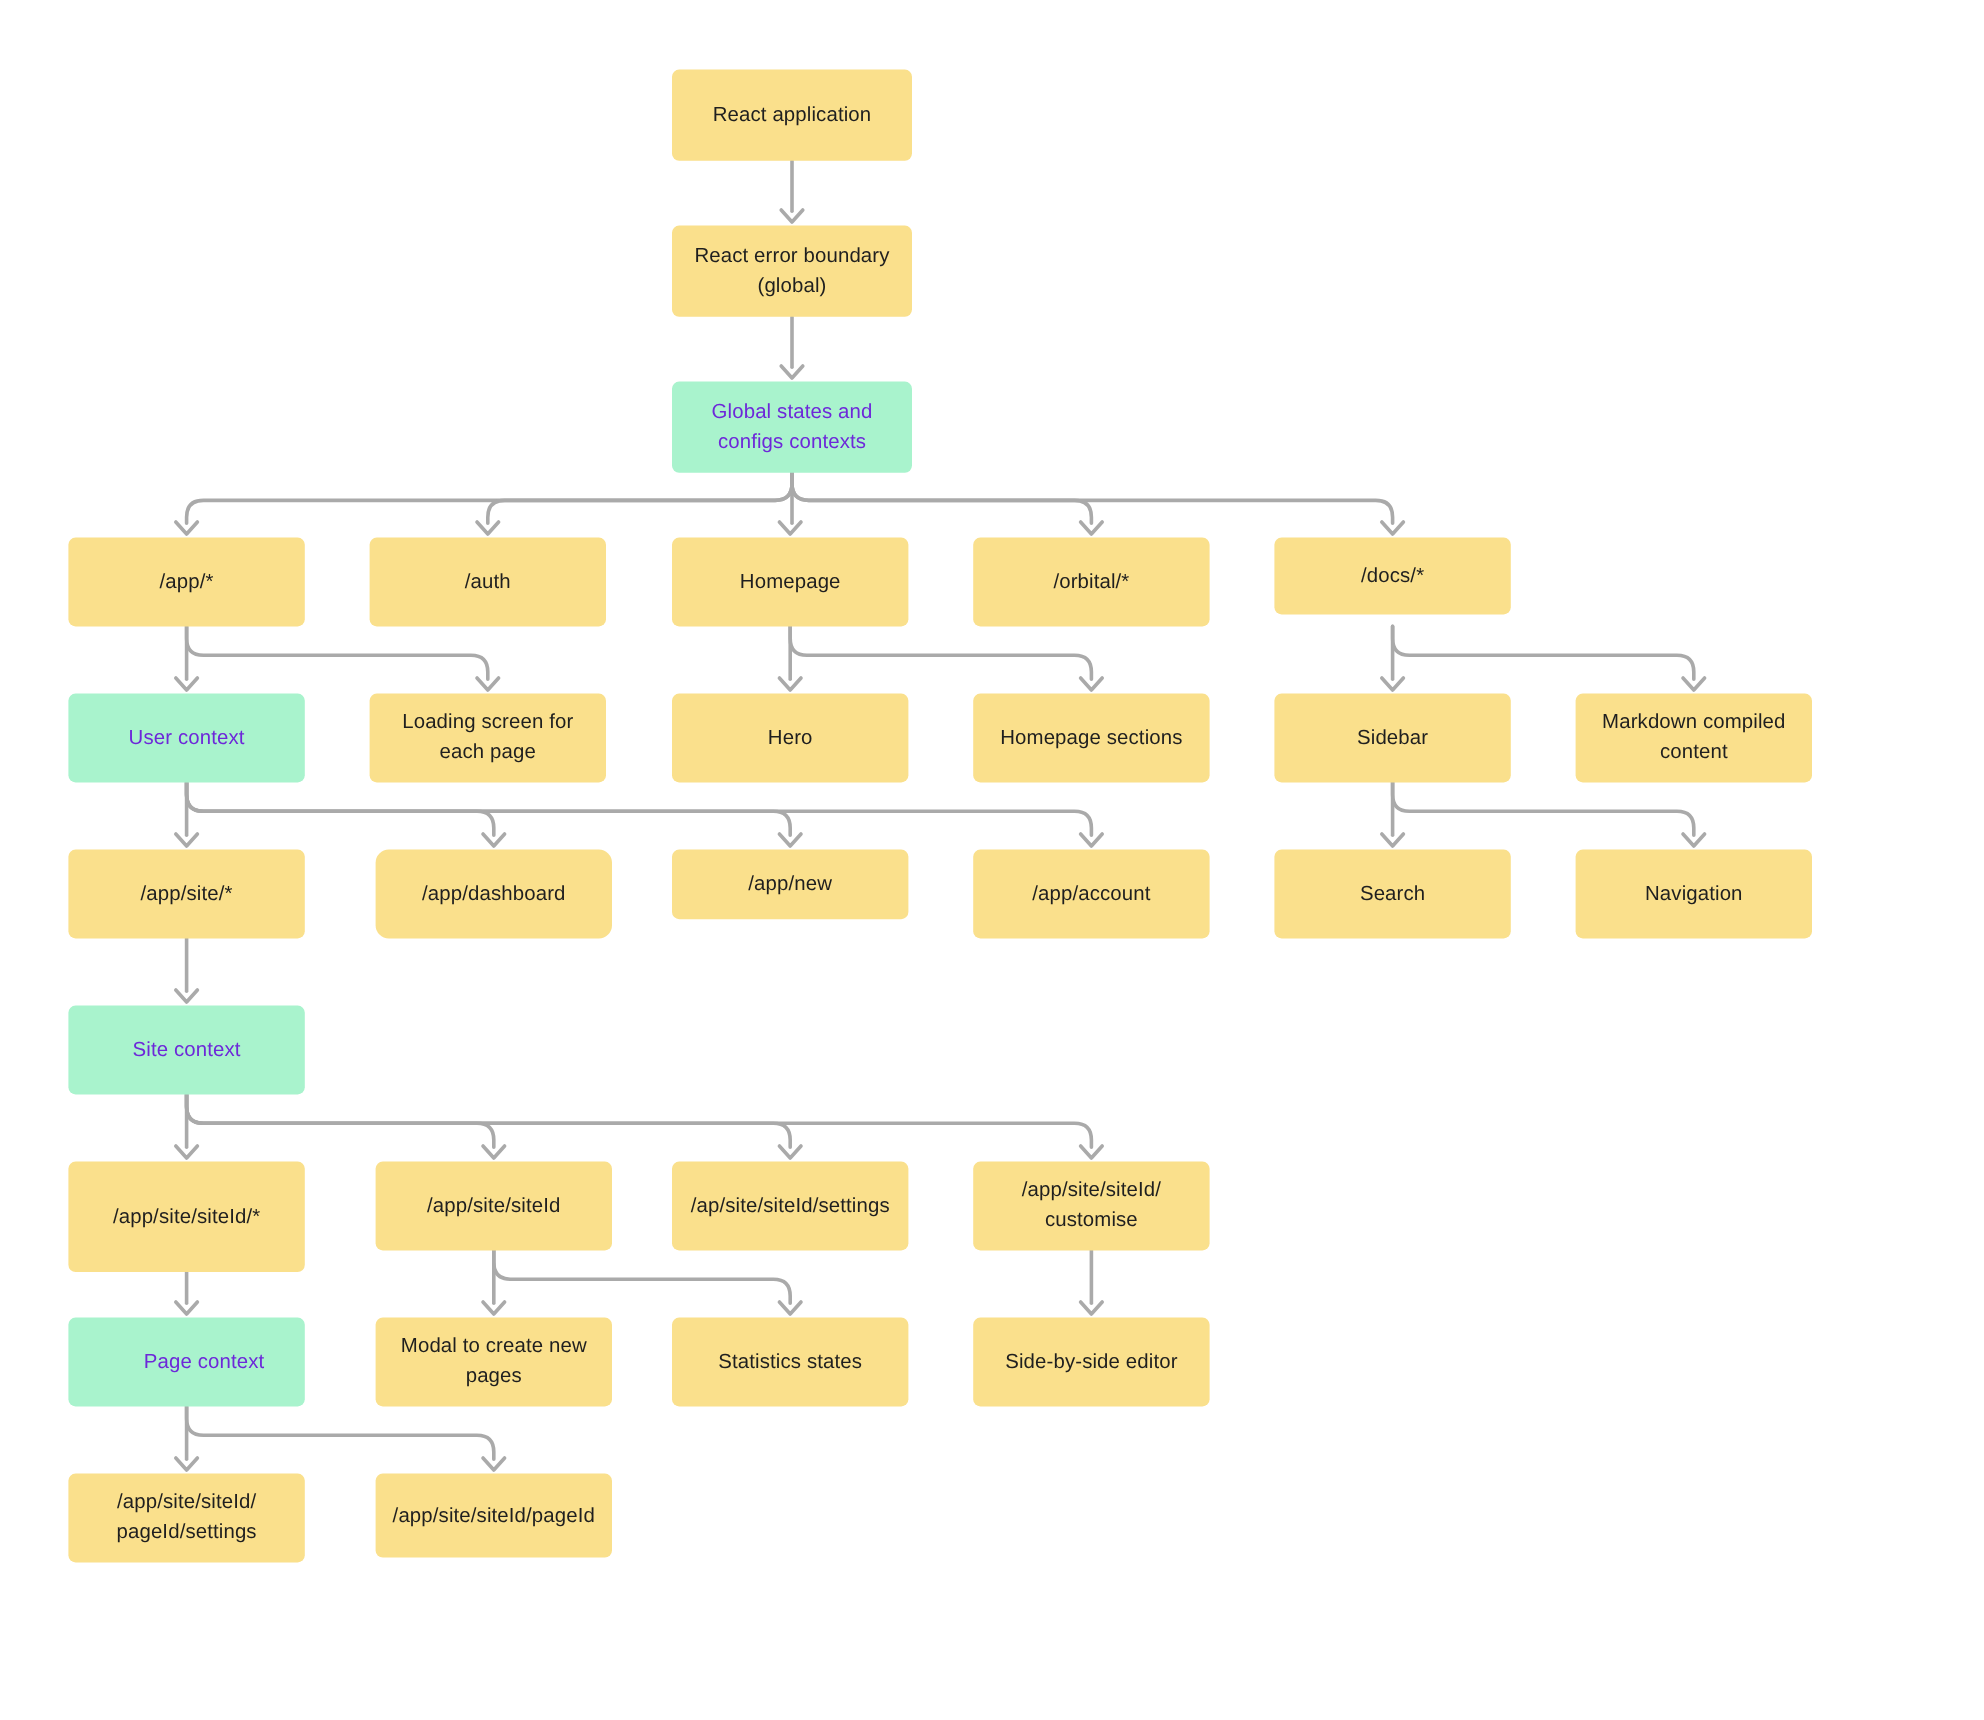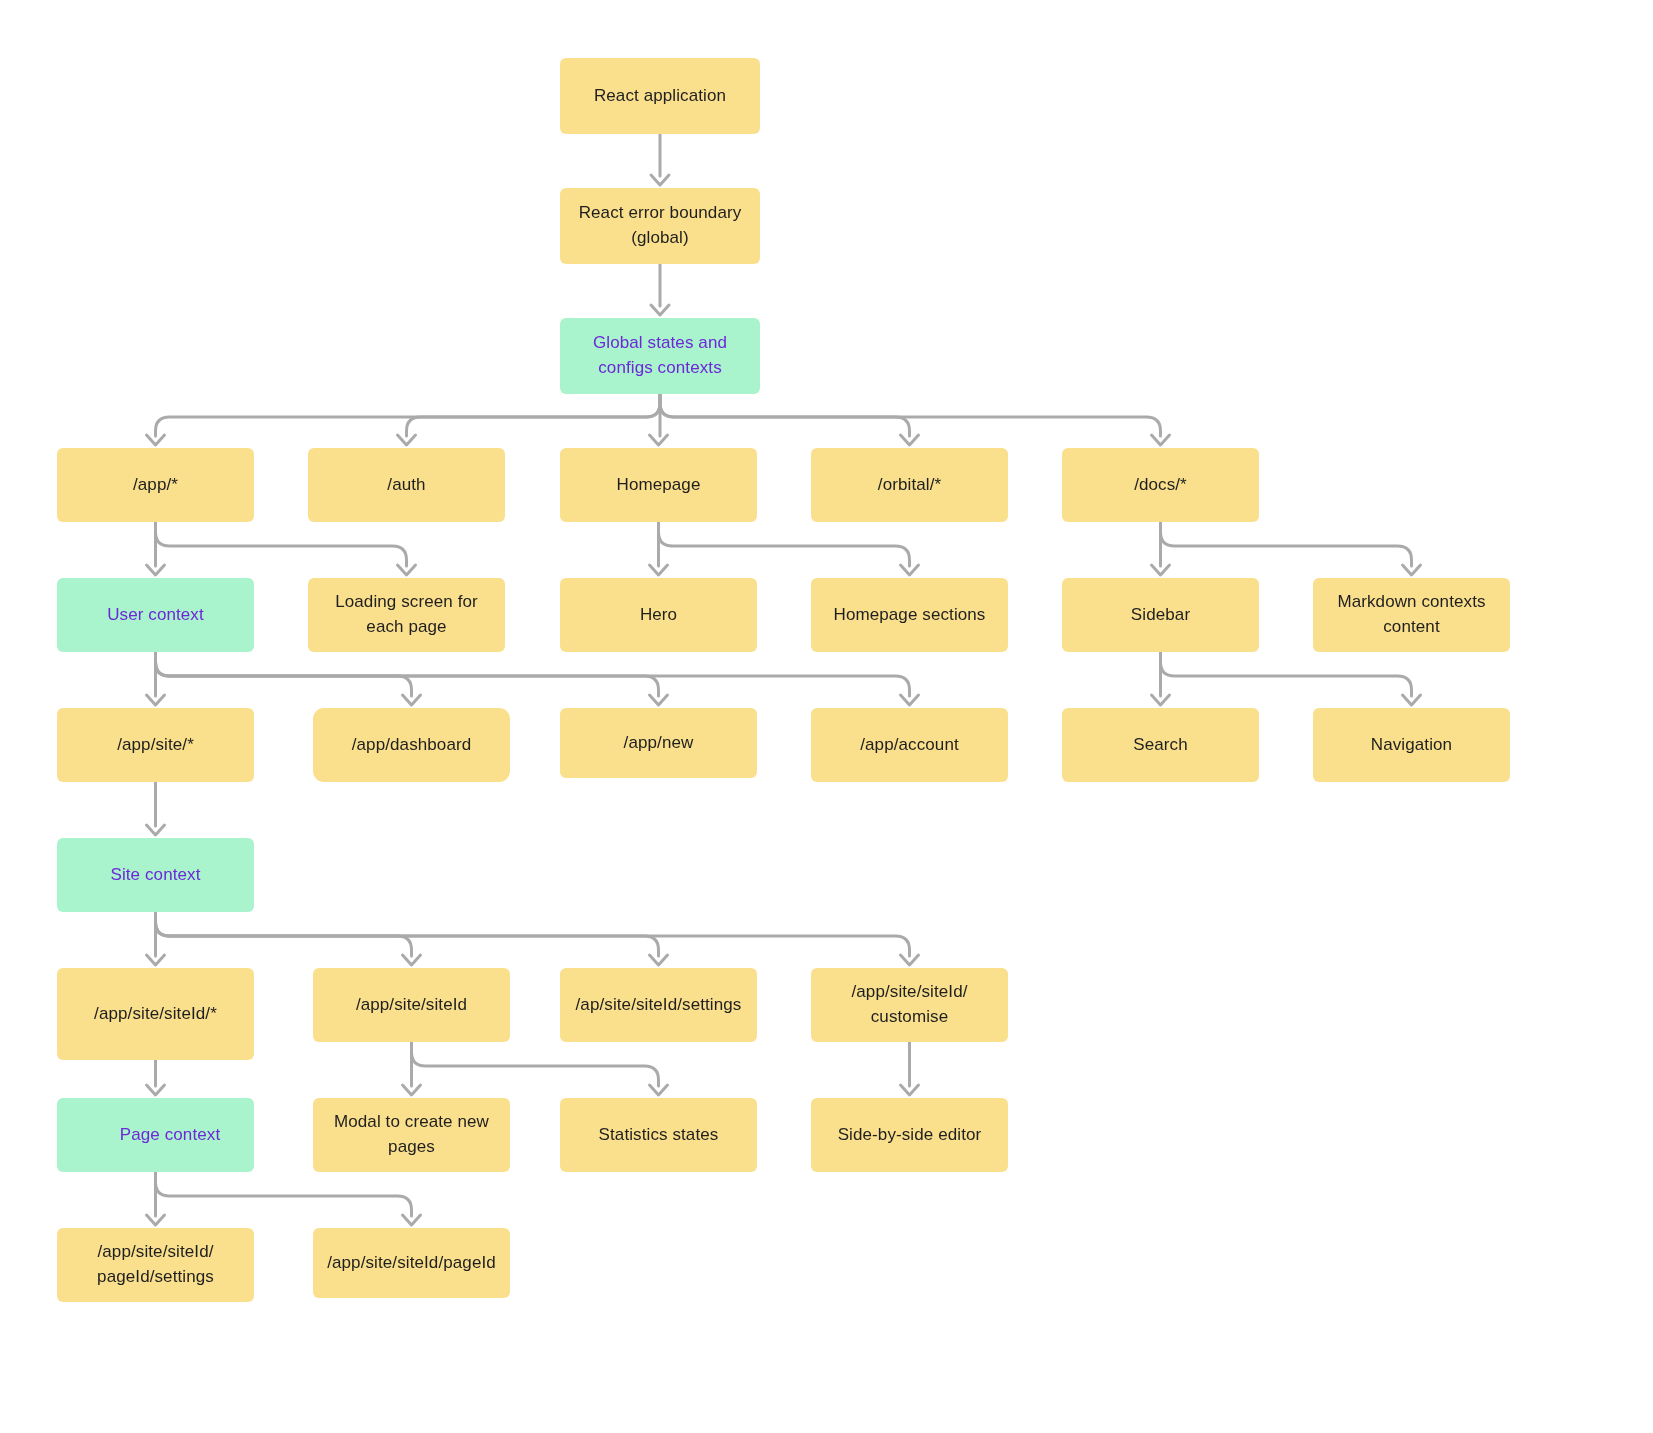--- a/index.html
+++ b/index.html
@@ -120,32 +120,32 @@
   <div id="nodes">
       <div class="node kind-component" style="left: 560px; top: 58px; width: 200px; height: 76px;">React application</div>
       <div class="node kind-component" style="left: 560px; top: 188px; width: 200px; height: 76px;">React error boundary
 (global)</div>
       <div class="node kind-context" style="left: 560px; top: 318px; width: 200px; height: 76px;">Global states and
 configs contexts</div>
       <div class="node kind-route" style="left: 57px; top: 448px; width: 197px; height: 74px;">/app/*</div>
       <div class="node kind-route" style="left: 308px; top: 448px; width: 197px; height: 74px;">/auth</div>
       <div class="node kind-route" style="left: 560px; top: 448px; width: 197px; height: 74px;">Homepage</div>
       <div class="node kind-route" style="left: 811px; top: 448px; width: 197px; height: 74px;">/orbital/*</div>
-      <div class="node kind-route" style="left: 1062px; top: 448px; width: 197px; height: 74px;">/docs/*</div>
+      <div class="node kind-route" style="left: 1062px; top: 448px; width: 197px; height: 64px;">/docs/*</div>
       <div class="node kind-context" style="left: 57px; top: 578px; width: 197px; height: 74px;">User context</div>
       <div class="node kind-component" style="left: 308px; top: 578px; width: 197px; height: 74px;">Loading screen for
 each page</div>
       <div class="node kind-component" style="left: 560px; top: 578px; width: 197px; height: 74px;">Hero</div>
       <div class="node kind-component" style="left: 811px; top: 578px; width: 197px; height: 74px;">Homepage sections</div>
       <div class="node kind-component" style="left: 1062px; top: 578px; width: 197px; height: 74px;">Sidebar</div>
-      <div class="node kind-component" style="left: 1313px; top: 578px; width: 197px; height: 74px;">Markdown contexts
+      <div class="node kind-component" style="left: 1313px; top: 578px; width: 197px; height: 74px;">Markdown compiled
 content</div>
       <div class="node kind-route" style="left: 57px; top: 708px; width: 197px; height: 74px;">/app/site/*</div>
       <div class="node kind-route" style="left: 313px; top: 708px; width: 197px; height: 74px; border-radius: 11px;">/app/dashboard</div>
-      <div class="node kind-route" style="left: 560px; top: 708px; width: 197px; height: 70px;">/app/new</div>
+      <div class="node kind-route" style="left: 560px; top: 708px; width: 197px; height: 58px;">/app/new</div>
       <div class="node kind-route" style="left: 811px; top: 708px; width: 197px; height: 74px;">/app/account</div>
       <div class="node kind-component" style="left: 1062px; top: 708px; width: 197px; height: 74px;">Search</div>
       <div class="node kind-component" style="left: 1313px; top: 708px; width: 197px; height: 74px;">Navigation</div>
       <div class="node kind-context" style="left: 57px; top: 838px; width: 197px; height: 74px;">Site context</div>
       <div class="node kind-route" style="left: 57px; top: 968px; width: 197px; height: 92px;">/app/site/siteId/*</div>
       <div class="node kind-route" style="left: 313px; top: 968px; width: 197px; height: 74px;">/app/site/siteId</div>
       <div class="node kind-route" style="left: 560px; top: 968px; width: 197px; height: 74px;">/ap/site/siteId/settings</div>
       <div class="node kind-route" style="left: 811px; top: 968px; width: 197px; height: 74px;">/app/site/siteId/
 customise</div>
       <div class="node kind-context" style="left: 57px; top: 1098px; width: 197px; height: 74px; padding-left: 39px;">Page context</div>

